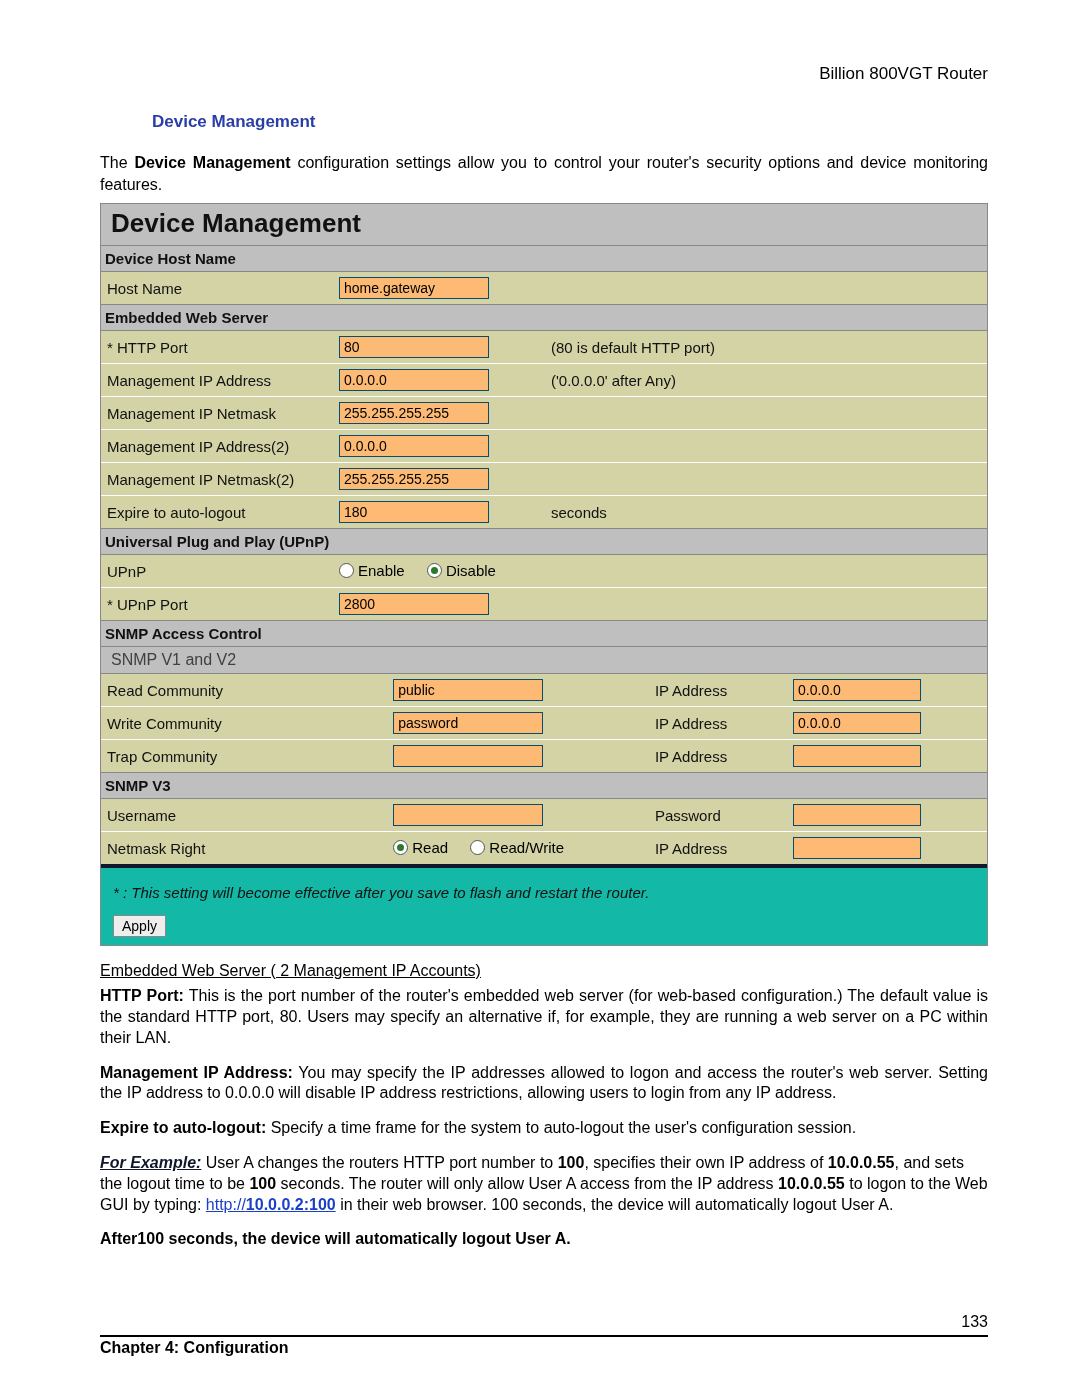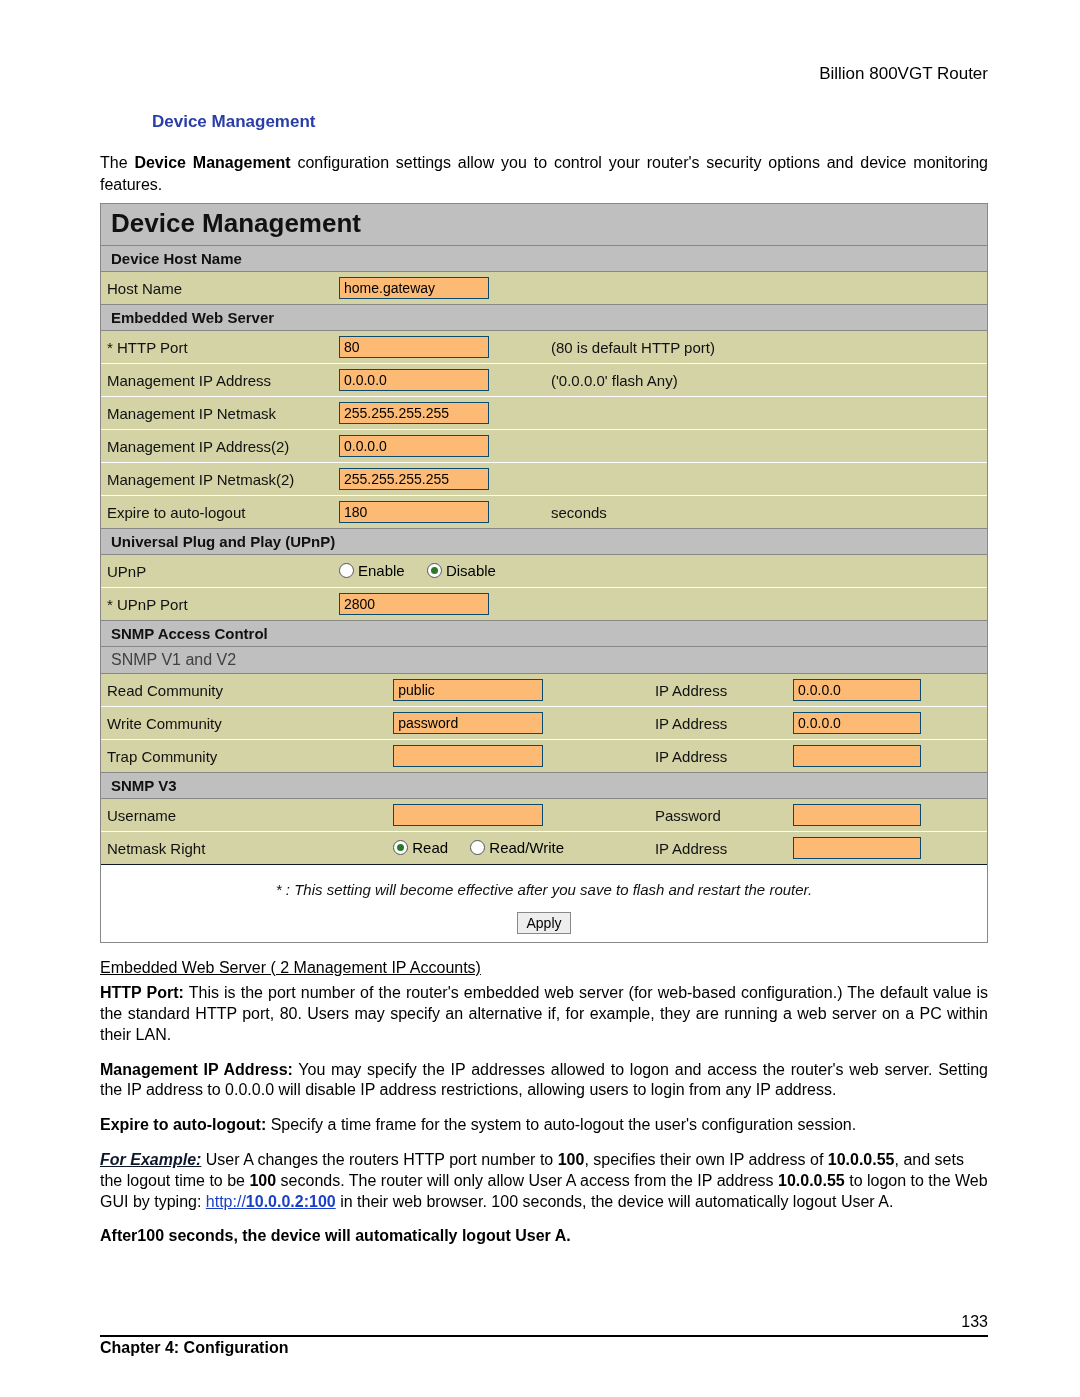--- a/index.html
+++ b/index.html
@@ -45,21 +45,21 @@
     font-weight: bold;
     color: #111;
     padding: 4px 10px 6px 10px;
     border-bottom: 1px solid #888;
     background: #bfbfbf;
   }
   .group-header {
     background: #bfbfbf;
     font-weight: bold;
     font-size: 15px;
-    padding: 4px 10px;
+    padding: 4px 4px;
     border-top: 1px solid #888;
     color: #111;
   }
   .group-header.first { border-top: none; }
   .sub-header {
     background: #bfbfbf;
     font-weight: normal;
     font-size: 16px;
     padding: 4px 10px;
     border-top: 1px solid #888;
@@ -118,24 +118,23 @@
   }
   .radio.checked::after {
     content: "";
     position: absolute;
     width: 7px; height: 7px;
     background: #2a7a2a;
     border-radius: 50%;
     left: 3px; top: 3px;
   }
   .note-area {
-    background: #ffffff;
-    border-top: 1px solid #0f172a;
+    background: #14b8a6;
+    border-top: 4px solid #0f172a;
     padding: 10px 12px 8px 12px;
-    text-align: center;
   }
   .note {
     font-style: italic;
     font-size: 15px;
     color: #111;
     margin: 6px 0 14px 0;
   }
   .apply-btn {
     background: #eee;
     border: 1px solid #888;
@@ -218,21 +217,21 @@
     <table class="formtbl">
       <tbody>
           <tr>
         <td class="labelcol">* HTTP Port</td>
         <td class="inputcol"><input class="txt" value="80" style=""></td>
         <td class="hintcol">(80 is default HTTP port)</td>
       </tr>
       <tr>
         <td class="labelcol">Management IP Address</td>
         <td class="inputcol"><input class="txt" value="0.0.0.0" style=""></td>
-        <td class="hintcol">('0.0.0.0' flash Any)</td>
+        <td class="hintcol">('0.0.0.0' after Any)</td>
       </tr>
       <tr>
         <td class="labelcol">Management IP Netmask</td>
         <td class="inputcol"><input class="txt" value="255.255.255.255" style=""></td>
         <td class="hintcol"></td>
       </tr>
       <tr>
         <td class="labelcol">Management IP Address(2)</td>
         <td class="inputcol"><input class="txt" value="0.0.0.0" style=""></td>
         <td class="hintcol"></td>

